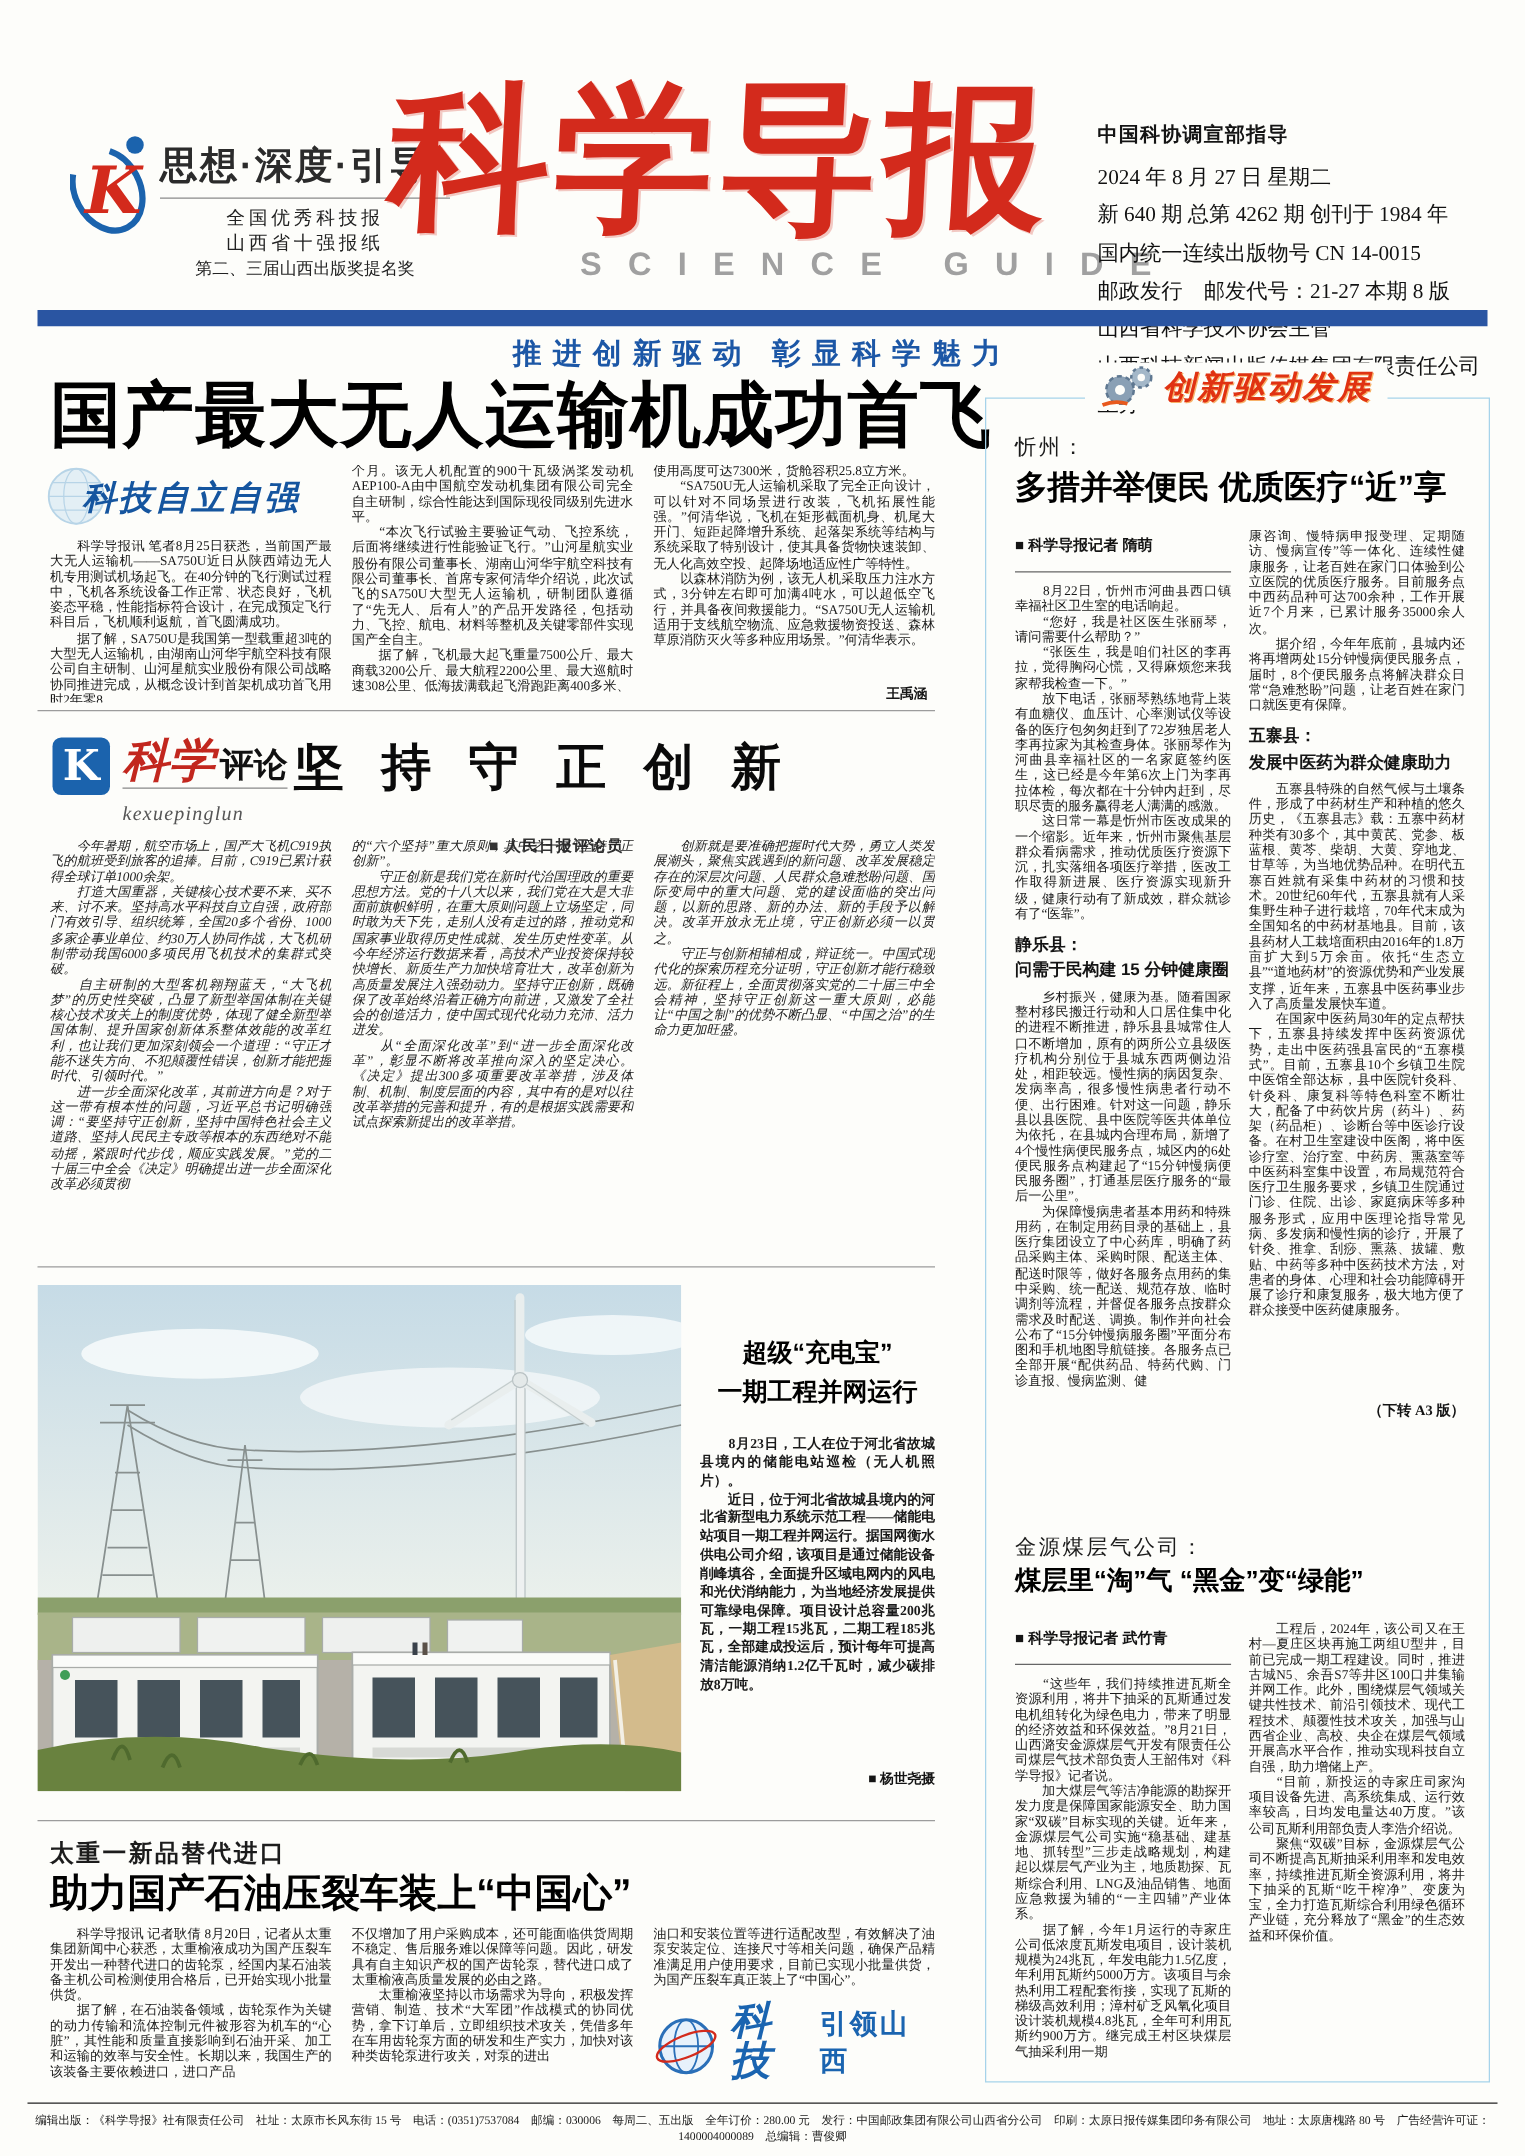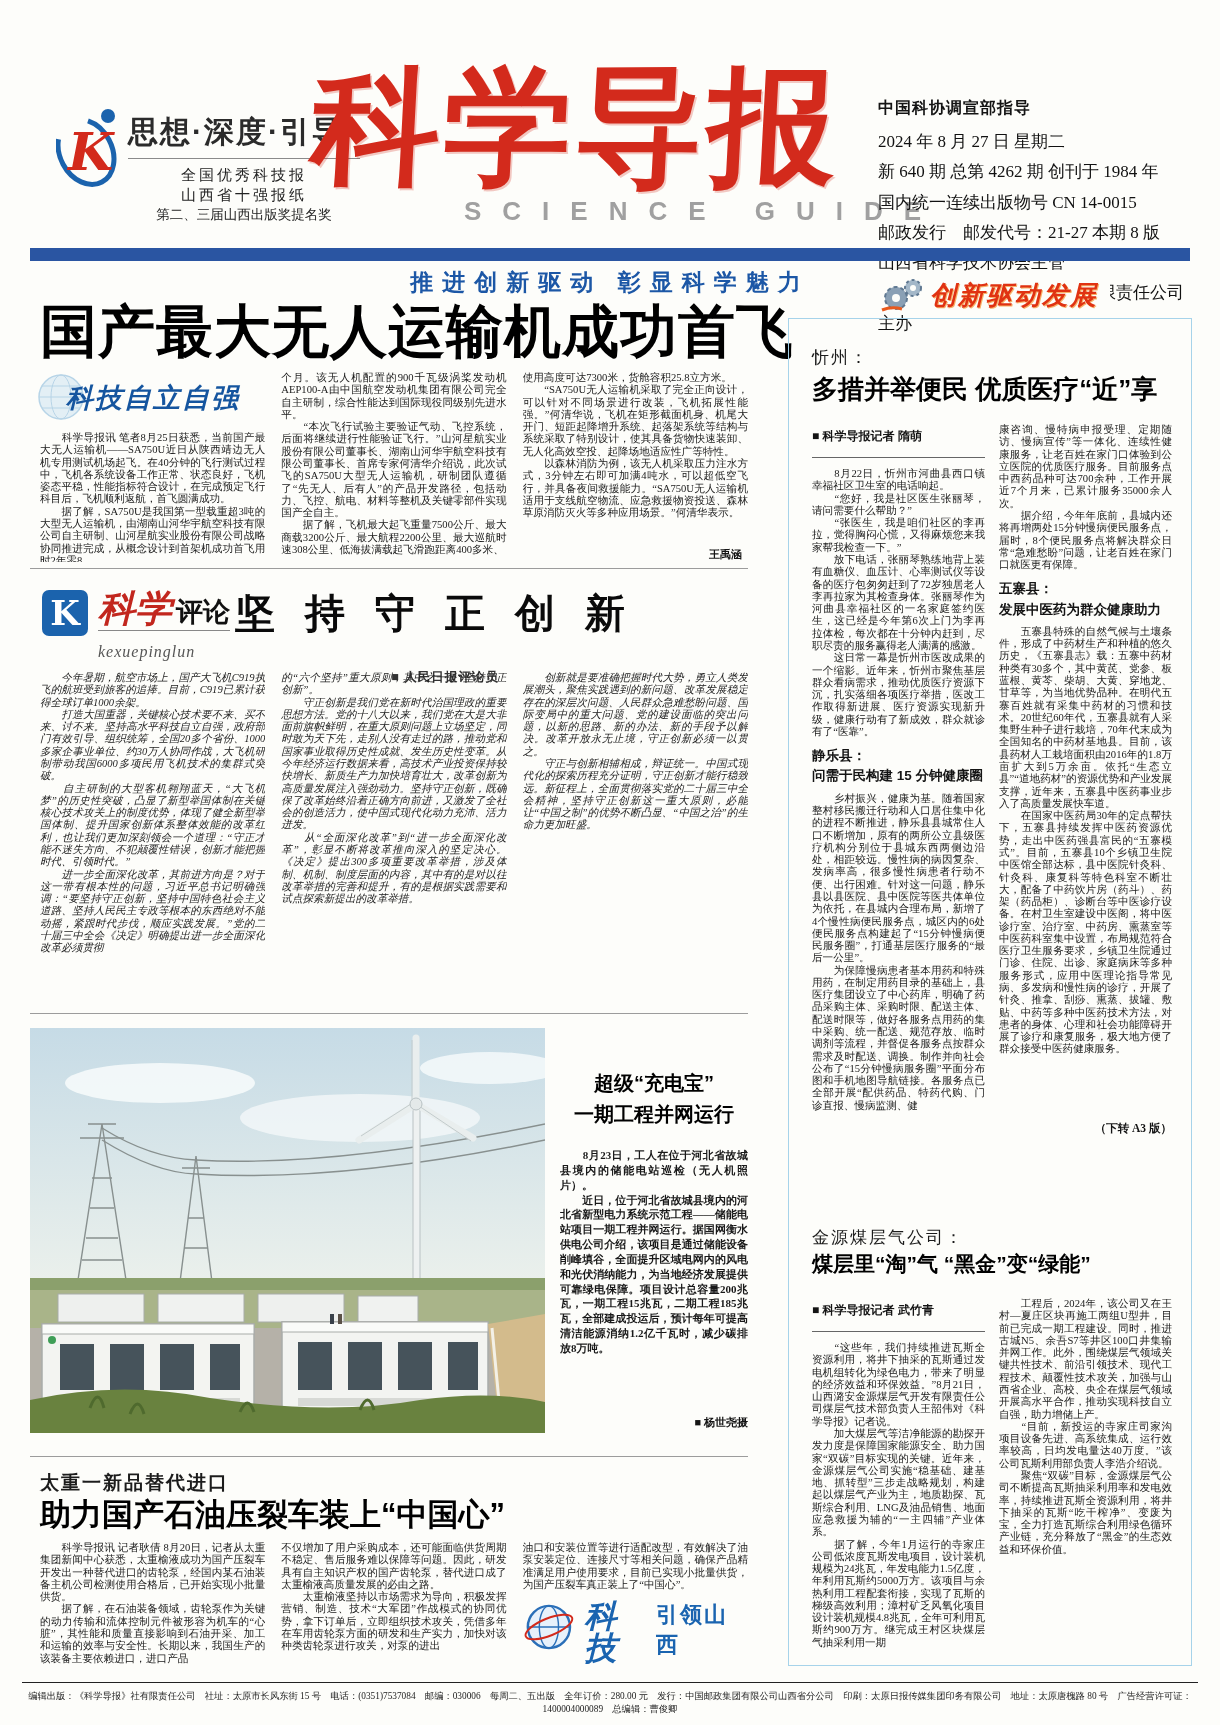--- a/index.html
+++ b/index.html
@@ -41,21 +41,21 @@
   .comm-title{font-size:40px;font-weight:900;letter-spacing:30px;color:#0a0a0a;text-align:center;white-space:nowrap;}
   .comm-byline{font-size:12.5px;font-weight:700;color:#333;text-align:center;margin-top:28px;letter-spacing:1px;}
   .kai{font-style:italic;color:#222;}
   
   .cap-title{font-size:20px;font-weight:900;text-align:center;line-height:1.55;white-space:pre-line;color:#000;}
   .credit{text-align:right;font-weight:700;font-size:11px;margin-top:6px;}
   
   .kicker{font-size:19px;color:#1c1c1c;letter-spacing:2px;font-weight:bold;}
   .headline-l{font-size:31px;font-weight:900;letter-spacing:0;color:#000;white-space:nowrap;}
   .flexcol{display:flex;flex-direction:column;}
-  .promo{display:flex;align-items:flex-start;justify-content:center;gap:10px;padding-top:6px;font-family:Liberation Serif, serif;}
+  .promo{display:flex;align-items:flex-end;justify-content:center;gap:10px;padding-top:6px;font-family:Liberation Serif, serif;}
   .promo .t1{font-size:32px;font-weight:900;font-style:italic;color:#1a64b0;line-height:1;}
   .promo .t2{font-size:22px;font-weight:900;color:#1a64b0;letter-spacing:2px;}
   
   .panelbox{border:1px solid #a6d3ea;}
   .panel-badge{display:inline-flex;align-items:center;gap:6px;background:#fdfdfa;padding:0 12px;}
   .panel-badge .txt{font-size:26px;font-weight:900;font-style:italic;color:#e03212;letter-spacing:2px;
                     text-shadow:1px 1px 0 #f7b26a;}
   .p-kicker{font-size:17px;letter-spacing:2px;color:#1b1b1b;}
   .p-headline{font-size:26px;font-weight:900;color:#000;letter-spacing:0;white-space:nowrap;}
   .p-byline{font-size:12px;font-weight:700;border-bottom:1px solid #666;padding:4px 0 12px 0;margin-bottom:10px;}
@@ -260,21 +260,21 @@
           <line x1="5" y1="27" x2="49" y2="27" stroke="#2a6fb8" stroke-width="1.5"></line>
           <ellipse cx="27" cy="27" rx="26" ry="9" fill="none" stroke="#d32a1c" stroke-width="2" transform="rotate(-22 27 27)"></ellipse>
         </svg>
         <span class="t1">科技</span>
         <span class="t2">引领山西</span>
       </div>
     </div>
   </div>
 
   <div class="abs panelbox" style="left:788px;top:318px;width:402px;height:1346px;"></div>
-  <div class="abs" style="left:788px;top:276px;width:402px;text-align:center;">
+  <div class="abs" style="left:788px;top:290px;width:402px;text-align:center;">
     <span class="panel-badge">
       <svg width="44" height="38" viewBox="0 0 44 38">
         <circle cx="16" cy="22" r="11" fill="#8aa0b5" stroke="#5f7891" stroke-width="2" stroke-dasharray="4 3"></circle>
         <circle cx="16" cy="22" r="4" fill="#fdfdfa"></circle>
         <circle cx="33" cy="12" r="8" fill="#a3b7c8" stroke="#5f7891" stroke-width="2" stroke-dasharray="3 3"></circle>
         <circle cx="33" cy="12" r="3" fill="#fdfdfa"></circle>
         <path d="M2,34 Q12,30 22,33" stroke="#e8591d" stroke-width="3" fill="none"></path>
       </svg>
       <span class="txt">创新驱动发展</span>
     </span>

